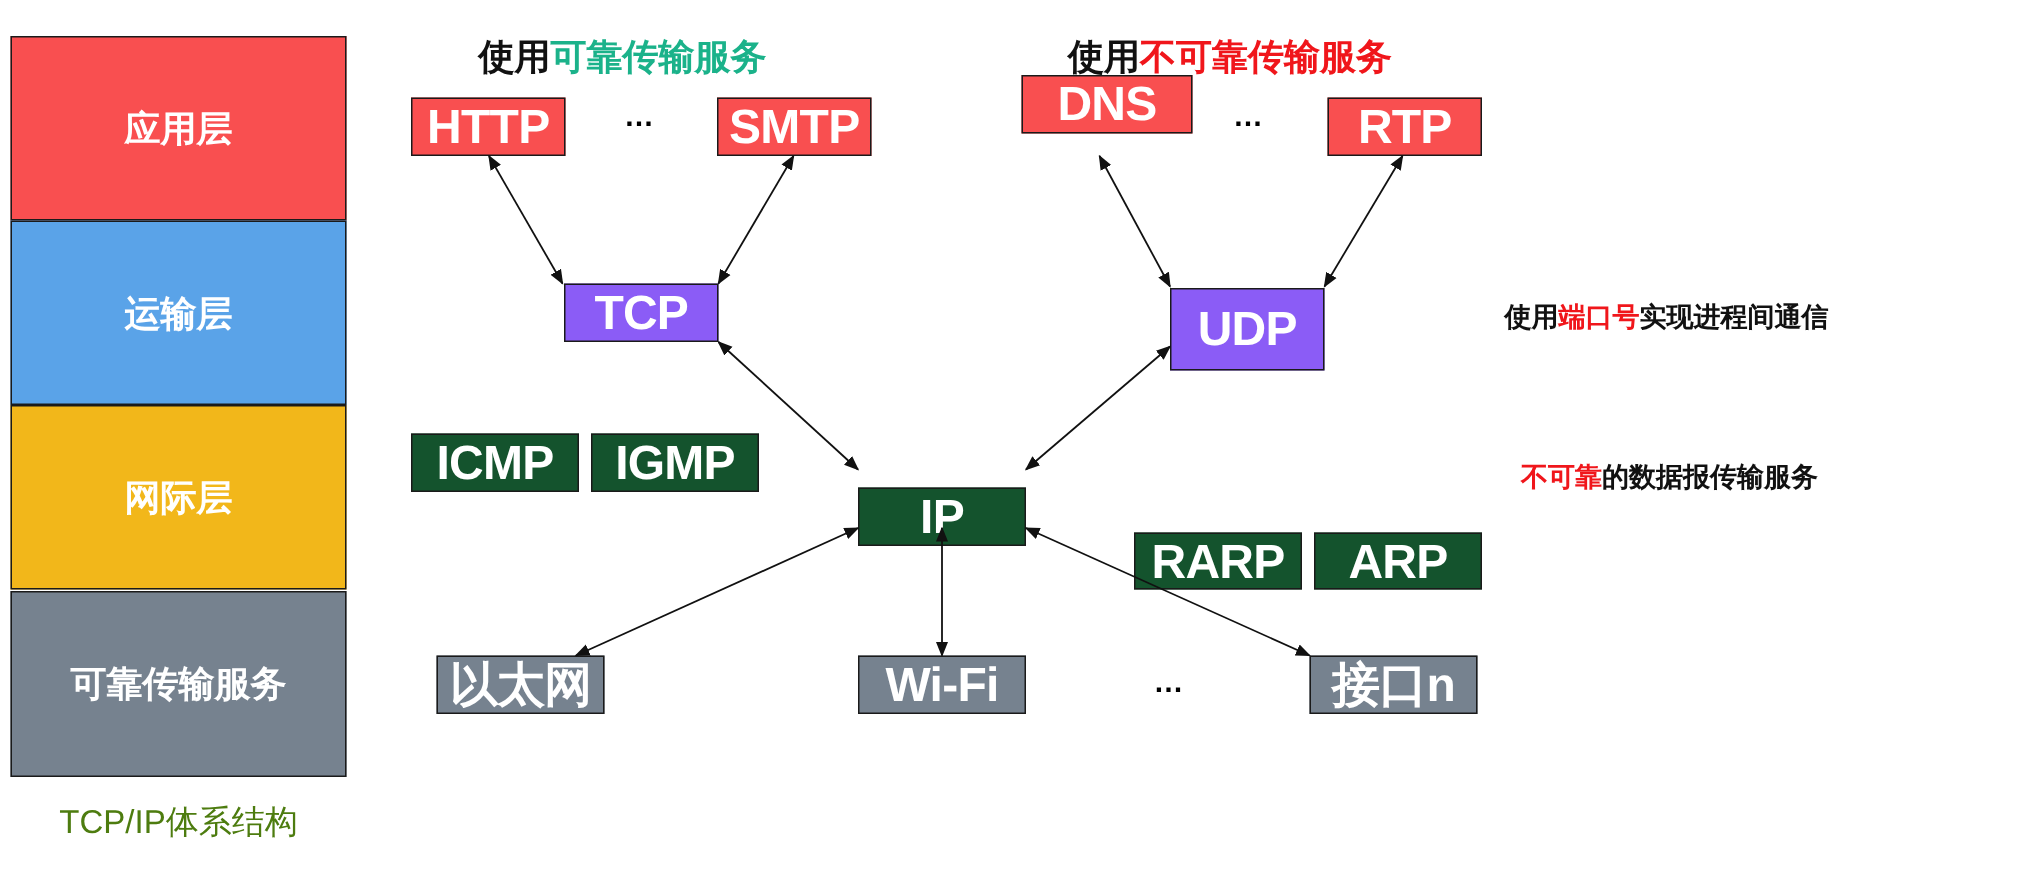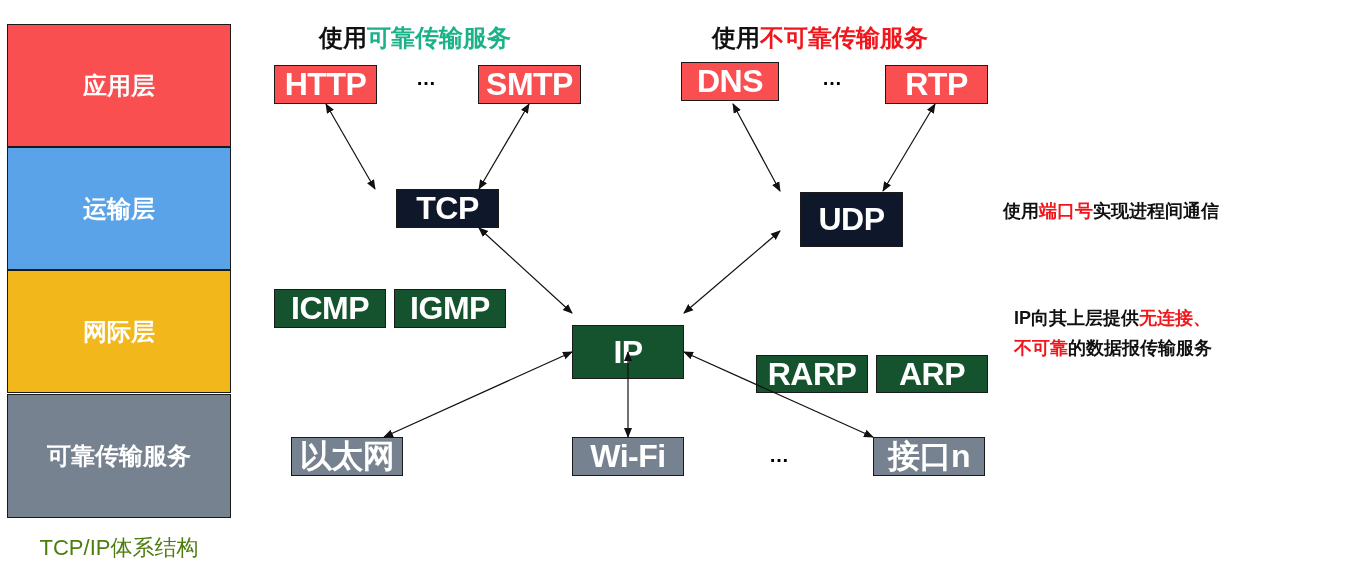--- a/index.html
+++ b/index.html
@@ -12,21 +12,21 @@
   .l-app { top: 24px; background: #F94F50; }
   .l-tra { top: 147px; background: #5AA3E8; }
   .l-net { top: 270px; background: #F2B71A; }
   .l-if  { top: 394px; background: #76828F; height: 124px; }
   .caption { position: absolute; left: 0; width: 238px; top: 533px; text-align: center;
              font-weight: normal; font-size: 22px; color: #4d7c0f; }
   .box { position: absolute; box-sizing: border-box; border: 1px solid #1a1a1a;
          display: flex; align-items: center; justify-content: center;
          color: #fff; font-weight: bold; font-size: 32px; letter-spacing: -0.5px; }
   .red { background: #F94F50; }
-  .blue { background: #0f172a; margin-left: 20px; }
+  .blue { background: #8b5cf6; }
   .yellow { background: #14532d; margin-top: 12px; }
   .gray { background: #76828F; }
   .dots { position: absolute; font-weight: bold; font-size: 20px; color: #000; }
   .heading { position: absolute; font-weight: bold; font-size: 24px; color: #111; white-space: nowrap; }
   .note { position: absolute; font-weight: bold; font-size: 18px; color: #111; white-space: nowrap; line-height: 30px; }
   .green { color: #1BB28A; }
   .hl { color: #F0161B; }
   svg.arrows { position: absolute; left: 0; top: 0; pointer-events: none; }
 </style>
 </head>
@@ -53,42 +53,42 @@
   <span>使用</span><span class="hl">不可靠传输服务</span>
 </div>
 
 <div class="box red" style="left:274px; top:65px; width:103px; height:39px;">
   <span>HTTP</span>
 </div>
 <div class="dots" style="left:416px; top:67px;">…</div>
 <div class="box red" style="left:478px; top:65px; width:103px; height:39px;">
   <span>SMTP</span>
 </div>
-<div class="box red" style="left:681px; top:62px; width:98px; height:39px;">
+<div class="box red" style="left:681px; top:50px; width:114px; height:39px;">
   <span>DNS</span>
 </div>
 <div class="dots" style="left:822px; top:67px;">…</div>
 <div class="box red" style="left:885px; top:65px; width:103px; height:39px;">
   <span>RTP</span>
 </div>
 
 <div class="box blue" style="left:376px; top:189px; width:103px; height:39px;">
   <span>TCP</span>
 </div>
 <div class="box blue" style="left:780px; top:192px; width:103px; height:55px;">
   <span>UDP</span>
 </div>
 
 <div class="box yellow" style="left:274px; top:277px; width:112px; height:39px;">
   <span>ICMP</span>
 </div>
 <div class="box yellow" style="left:394px; top:277px; width:112px; height:39px;">
   <span>IGMP</span>
 </div>
-<div class="box yellow" style="left:572px; top:313px; width:112px; height:54px;">
+<div class="box yellow" style="left:572px; top:313px; width:112px; height:39px;">
   <span>IP</span>
 </div>
 <div class="box yellow" style="left:756px; top:343px; width:112px; height:38px;">
   <span>RARP</span>
 </div>
 <div class="box yellow" style="left:876px; top:343px; width:112px; height:38px;">
   <span>ARP</span>
 </div>
 
 <div class="box gray" style="left:273px; top:437px; width:112px; height:39px;margin-left:18px;">
@@ -100,23 +100,20 @@
 <div class="dots" style="left:769px; top:444px;">…</div>
 <div class="box gray" style="left:873px; top:437px; width:112px; height:39px;">
   <span>接口n</span>
 </div>
 
 <div class="note" style="left:1003px; top:196px;">
   <span>使用</span><span class="hl">端口号</span><span>实现进程间通信</span>
 </div>
 <div class="note" style="left:1014px; top:303px;">
   <div>
-    <span>IP向其上层提供</span><span class="hl">无连接、</span>
-  </div>
-  <div>
     <span class="hl">不可靠</span><span>的数据报传输服务</span>
   </div>
 </div>
 
 <svg class="arrows" width="1355" height="585">
   <defs>
     <marker id="ah" markerWidth="10" markerHeight="10" refX="9" refY="5" orient="auto-start-reverse" markerUnits="userSpaceOnUse">
       <path d="M0,1 L10,5 L0,9 Z" fill="#111"></path>
     </marker>
   </defs>

